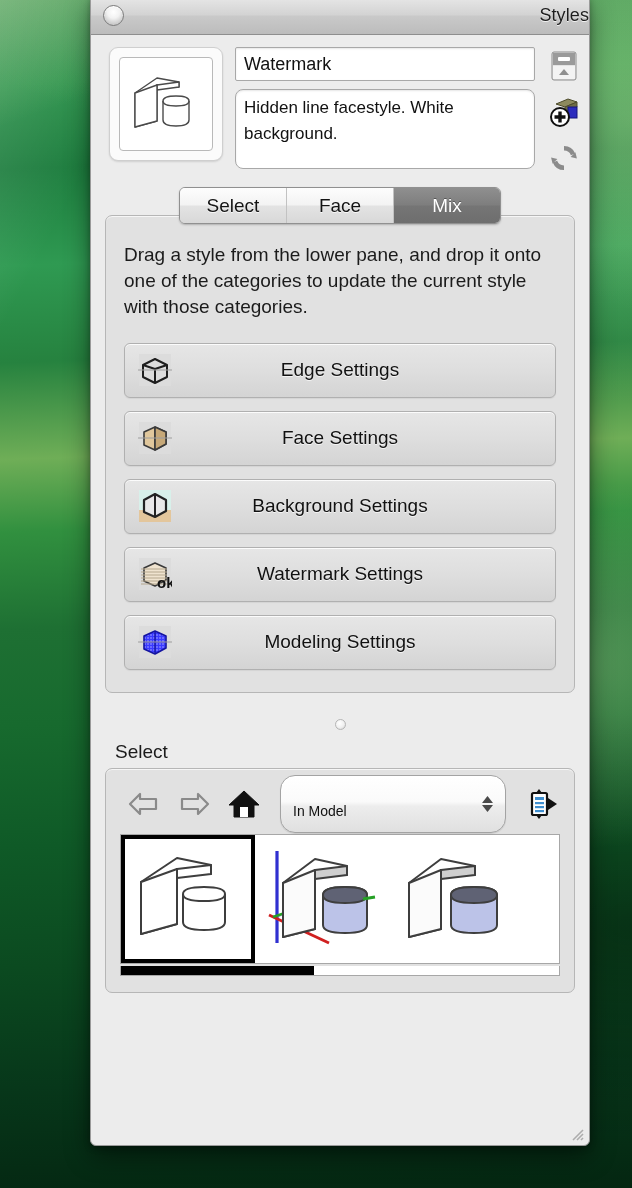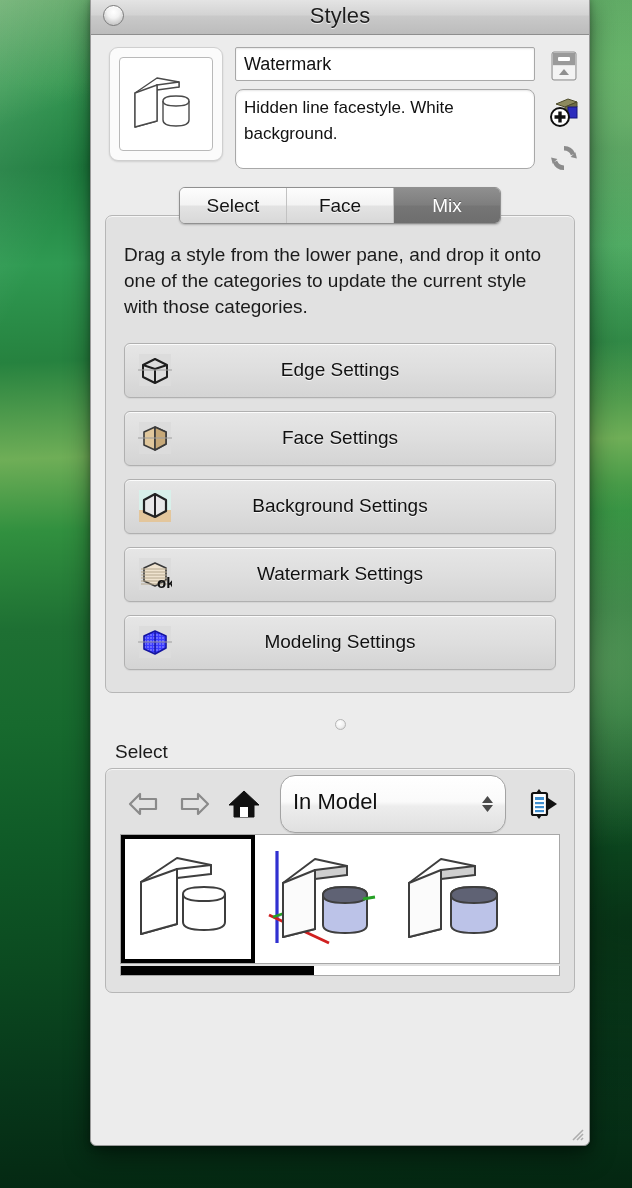--- a/index.html
+++ b/index.html
@@ -57,22 +57,22 @@
     position: relative;
   }
   .close-btn {
     width: 19px; height: 19px; margin-left: 12px;
     border-radius: 50%;
     background: radial-gradient(circle at 50% 32%, #ffffff 0%, #f2f2f2 38%, #cfcfcf 70%, #bdbdbd 100%);
     border: 1px solid #7b7b7b;
     box-shadow: inset 0 1px 1px rgba(255,255,255,0.9);
   }
   .title-text {
-    position: absolute; left: 0; right: 0; text-align: center;
-    font-size: 22px; color: #1d1d1d; letter-spacing: .1px;
+    position: absolute; left: 0; right: 0; text-align: right;
+    font-size: 18px; color: #1d1d1d; letter-spacing: .1px;
     text-shadow: 0 1px 0 rgba(255,255,255,.75);
   }
 
   
   .header {
     flex: 0 0 auto;
     padding: 12px 0 12px 0;
     display: flex;
     background: #ececec;
   }
@@ -216,23 +216,23 @@
     padding-left: 6px;
   }
   .tb-icon { width: 36px; height: 36px; display: block; }
   .combo {
     flex: 1;
     height: 30px;
     margin-left: 4px; margin-right: 4px;
     background: linear-gradient(180deg,#ffffff 0%, #fafafa 46%, #ededed 54%, #e0e0e0 100%);
     border: 1px solid #a3a3a3;
     border-radius: 15px;
-    display: flex; align-items: flex-start;
+    display: flex; align-items: flex-end;
     padding: 13px 12px;
-    font-size: 22px; color: #111;
+    font-size: 14px; color: #111;
     position: relative;
     box-shadow: 0 1px 1px rgba(0,0,0,.10), inset 0 1px 0 rgba(255,255,255,.9);
   }
   .combo-arrows {
     position: absolute; right: 12px; top: 50%;
     transform: translateY(-50%);
     display: flex; flex-direction: column; gap: 2px;
   }
   .thumbs-strip {
     margin-top: 8px;

